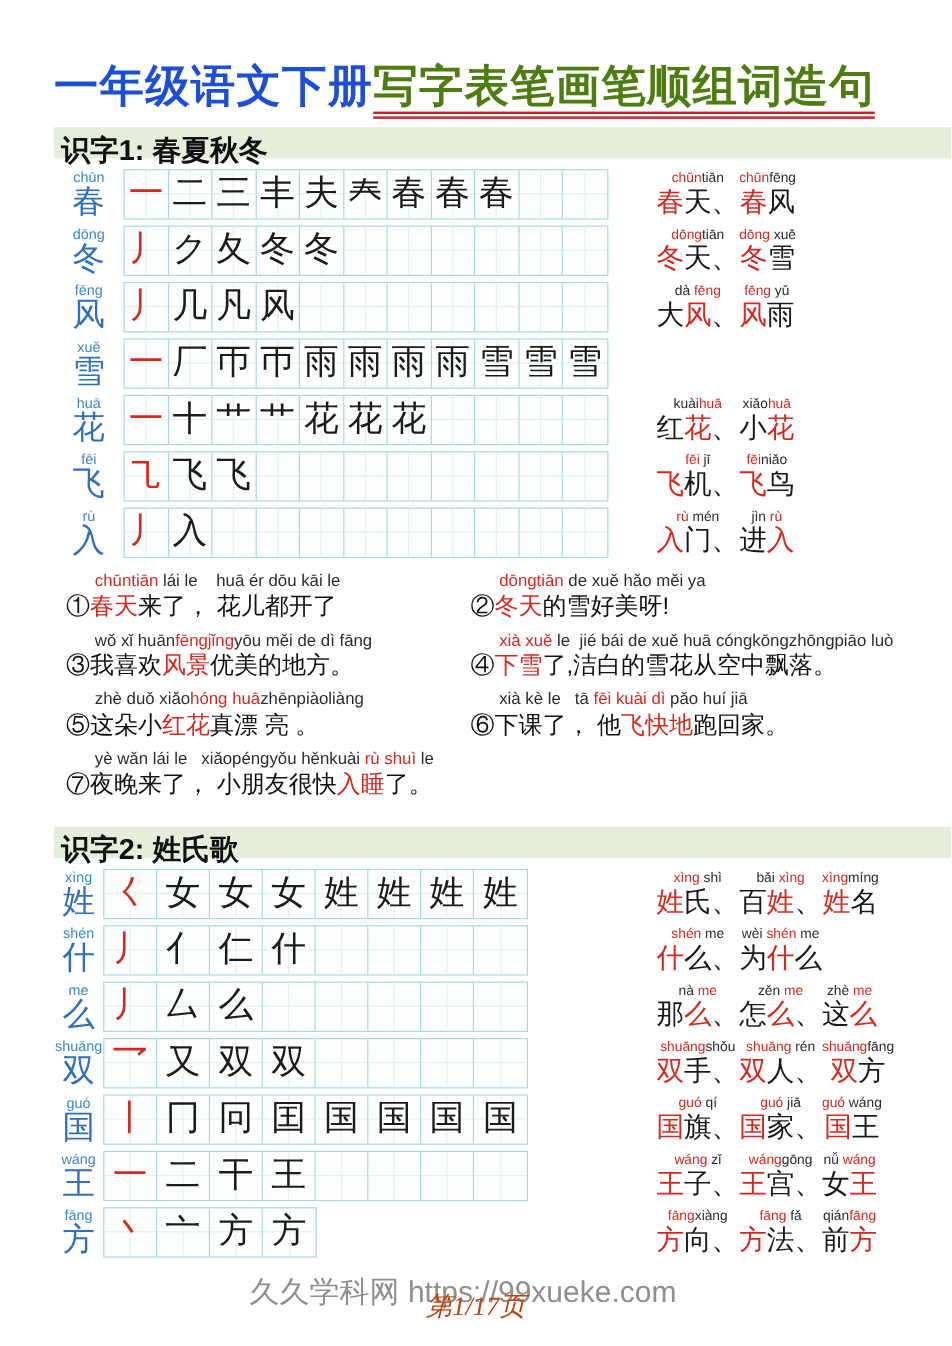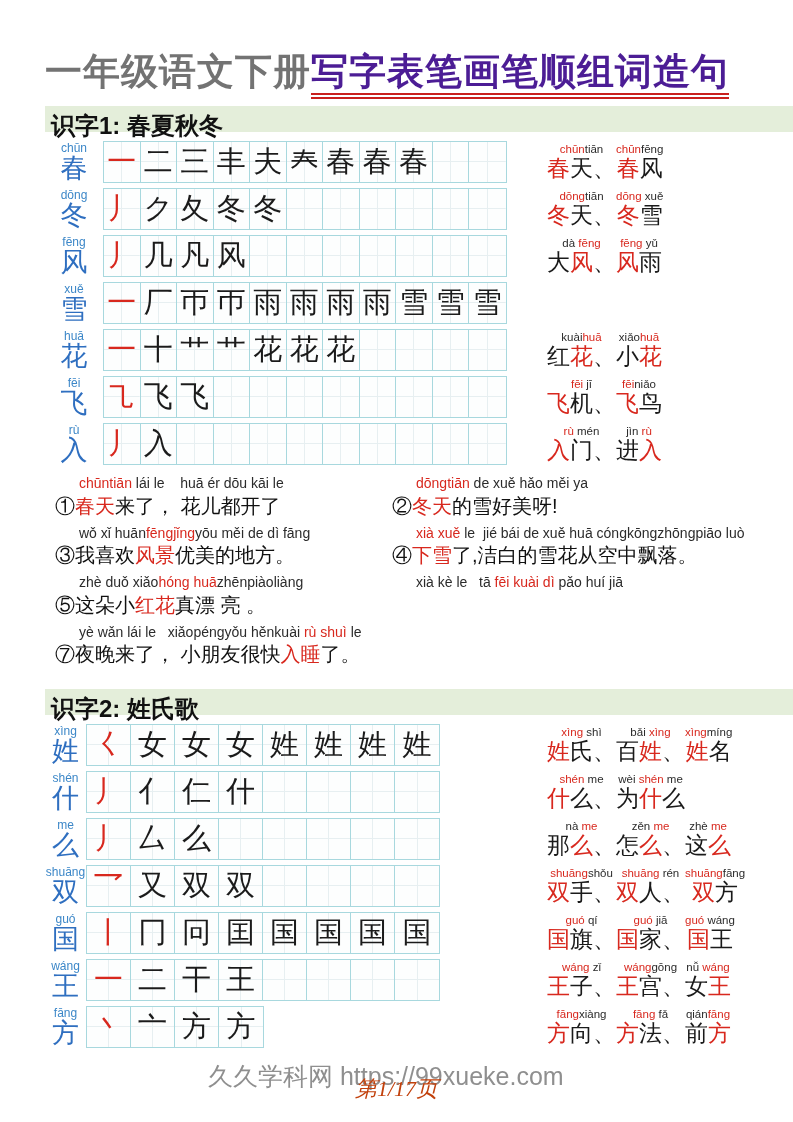--- a/index.html
+++ b/index.html
@@ -1,22 +1,22 @@
 <!DOCTYPE html>
 <html><head>
 <meta charset="utf-8">
 <style>
   html,body{margin:0;padding:0;background:#ffffff;}
   .page{position:relative;width:793px;height:1122px;background:#ffffff;overflow:hidden;
         font-family:"Liberation Sans",sans-serif;color:#1a1a1a;}
   .content{position:absolute;left:45px;top:0;width:703px;}
   
   .title{margin:50px 0 0 0;font-size:37px;font-weight:bold;line-height:1.2;white-space:nowrap;letter-spacing:1px;}
-  .title .t-black{color:#737373;text-align:center;}
-  .title .t-blue{color:#4c1d95;border-bottom:6px double #c9201d;padding-bottom:1px;}
+  .title .t-black{color:#1d4ed8;text-align:center;}
+  .title .t-blue{color:#4d7c0f;border-bottom:6px double #c9201d;padding-bottom:1px;}
   
   .bar{background:#e4eeda;height:26px;line-height:39px;font-size:24px;font-weight:bold;
        color:#111;padding-left:6px;margin-top:12px;width:742px;margin-left:0;}
   
   .ctable{margin-top:6px;}
   .crow{position:relative;display:flex;align-items:center;height:47px;width:742px;}
   .charcol{width:58px;text-align:center;line-height:1;flex:none;}
   .sec-1 .charcol{width:41px;}
   .charcol .py{display:block;font-size:12px;color:#3c87c8;margin-bottom:1px;}
   .charcol .zi{display:block;font-size:27px;color:#2f6fc0;}
@@ -266,20 +266,21 @@
             <div class="sent">
               <div class="spy"><span class="r">xià xuě</span><span> le  jié bái de xuě huā cóngkōngzhōngpiāo luò</span></div>
               <div class="szi"><span>④</span><span class="r">下雪</span><span>了,洁白的雪花从空中飘落。</span></div>
             </div>
             <div class="sent">
               <div class="spy"><span>zhè duǒ xiǎo</span><span class="r">hóng huā</span><span>zhēnpiàoliàng</span></div>
               <div class="szi"><span>⑤</span><span>这朵小</span><span class="r">红花</span><span>真漂 亮 。</span></div>
             </div>
             <div class="sent">
               <div class="spy"><span>xià kè le   tā </span><span class="r">fēi kuài dì</span><span> pǎo huí jiā</span></div>
+              <div class="szi"><span>⑥</span><span>下课了， 他</span><span class="r">飞快地</span><span>跑回家。</span></div>
             </div>
             <div class="sent">
               <div class="spy"><span>yè wǎn lái le   xiǎopéngyǒu hěnkuài </span><span class="r">rù shuì</span><span> le</span></div>
               <div class="szi"><span>⑦</span><span>夜晚来了， 小朋友很快</span><span class="r">入睡</span><span>了。</span></div>
             </div>
           </div>
         </section>
         <section class="section sec-1">
           <div class="bar">识字2: 姓氏歌</div>
           <div class="ctable">

